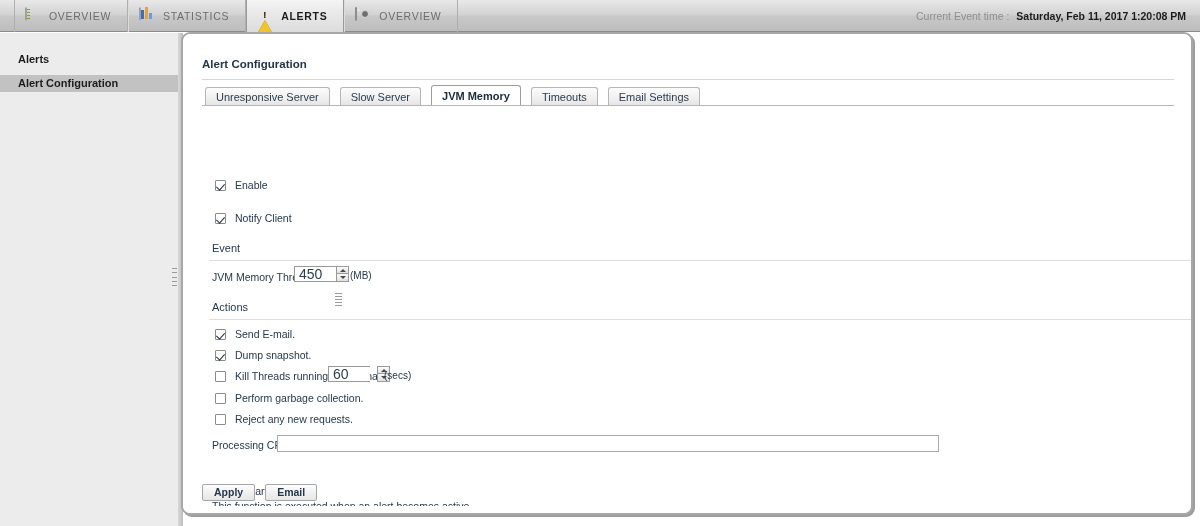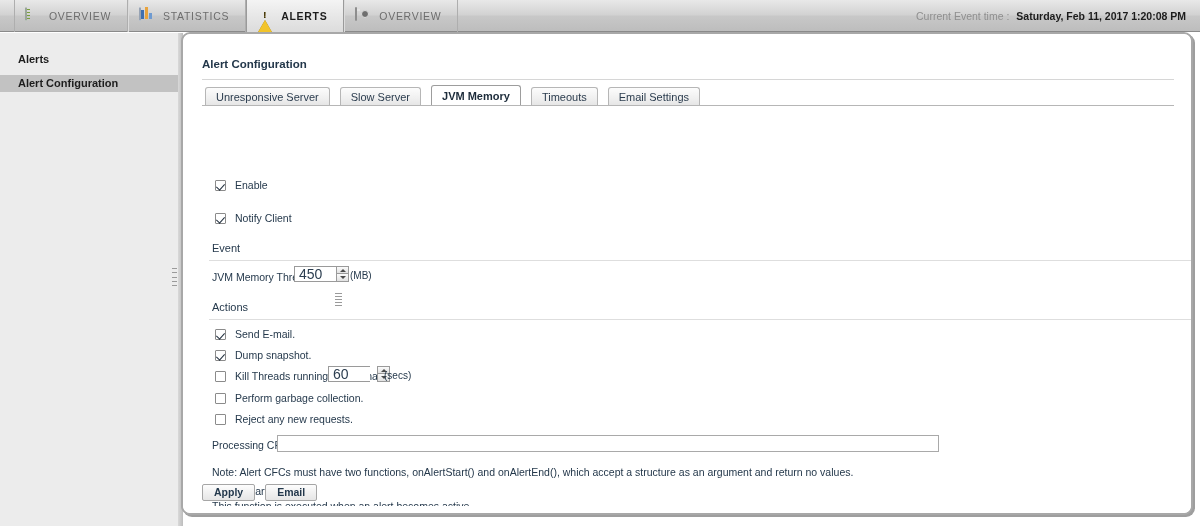--- a/index.html
+++ b/index.html
@@ -365,21 +365,20 @@
         </div>
 
         <div class="cb-row" style="left:13px; top:307px;">
           <span class="checkbox"></span>
           <span class="cb-label">Reject any new requests.</span>
         </div>
 
         <div class="field-label" style="left:10px; top:333px;">Processing CFC</div>
         <input class="text-input" style="left: 75px; top: 329px; width: 662px;" placeholder="">
 
-        <div class="note" style="left:10px; top:360px;">Note: Alert CFCs must have two functions, onAlertStart() and onAlertEnd(), which accept a structure as an argument and return no values.</div>
         <div class="note" style="left:10px; top:379px;">onAlertStart()</div>
         <div class="note" style="left:10px; top:394px;">This function is executed when an alert becomes active.</div>
 
       </div>
 
       <div class="vscroll-grip">
         <span></span>
           <span></span>
           <span></span>
           <span></span>

